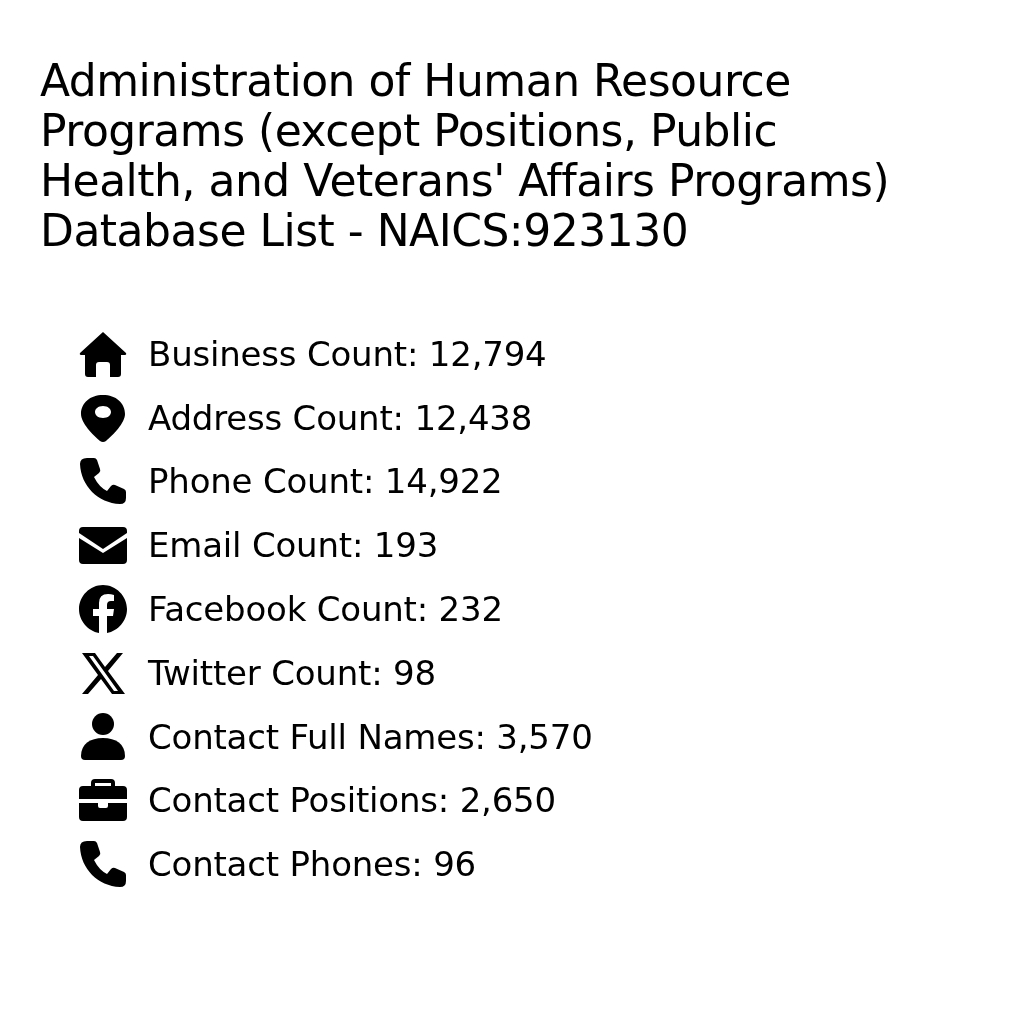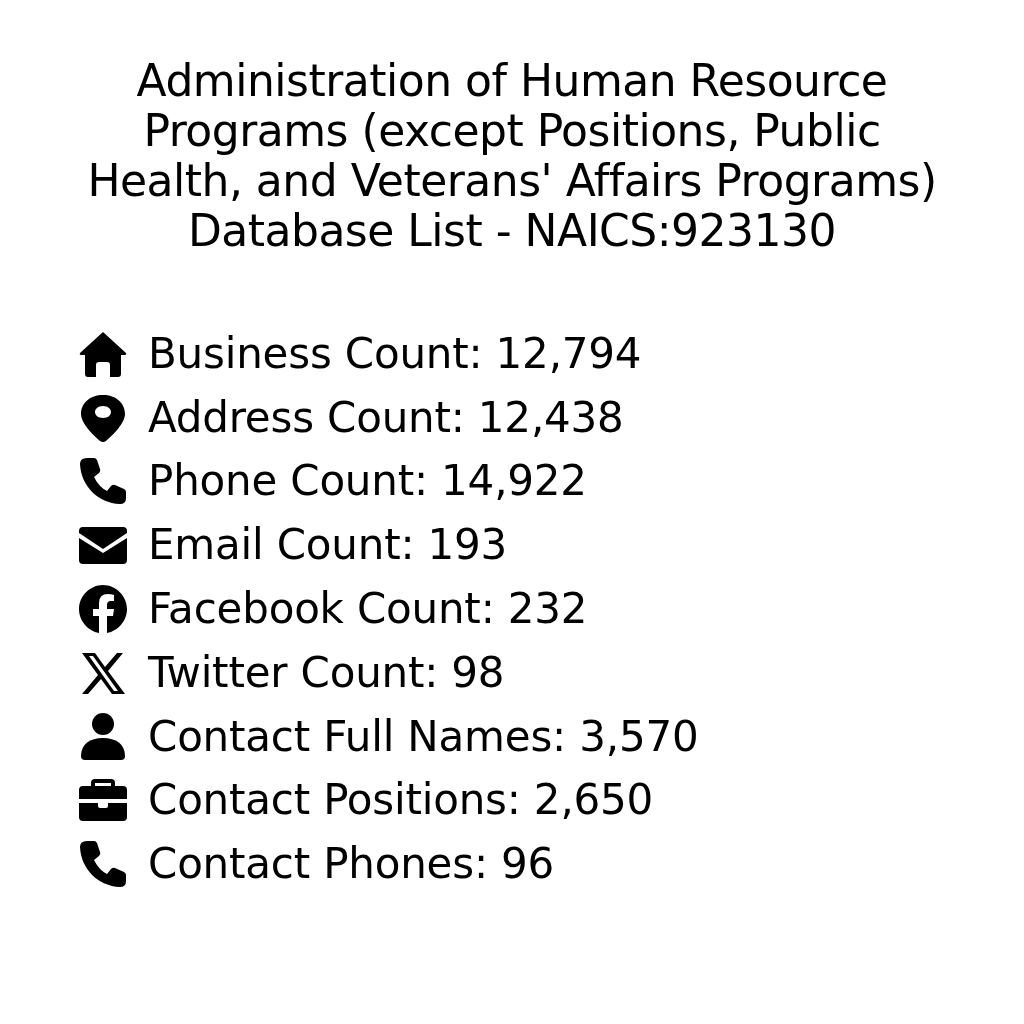--- a/index.html
+++ b/index.html
@@ -13,21 +13,20 @@
       position: relative;
       overflow: hidden;
       font-family: "DejaVu Sans", "Liberation Sans", sans-serif;
       color: #000000;
     }
     .title {
       position: absolute;
       left: 40px;
       top: 56px;
       width: 944px;
-      text-align: center;
       font-size: 44px;
       line-height: 50px;
       font-weight: normal;
       letter-spacing: -0.5px;
       margin: 0;
     }
     .title span { display: block; }
     .list {
       position: absolute;
       left: 78px;
@@ -49,21 +48,21 @@
       justify-content: flex-start;
       flex: 0 0 52px;
     }
     .icon svg {
       width: 50px;
       height: 50px;
       display: block;
     }
     .label {
       margin-left: 18px;
-      font-size: 42px;
+      font-size: 34px;
       line-height: 40px;
       white-space: nowrap;
       letter-spacing: -0.2px;
     }
   </style>
 </head>
 <body>
 
 <h1 class="title">
   <span>Administration of Human Resource</span>

